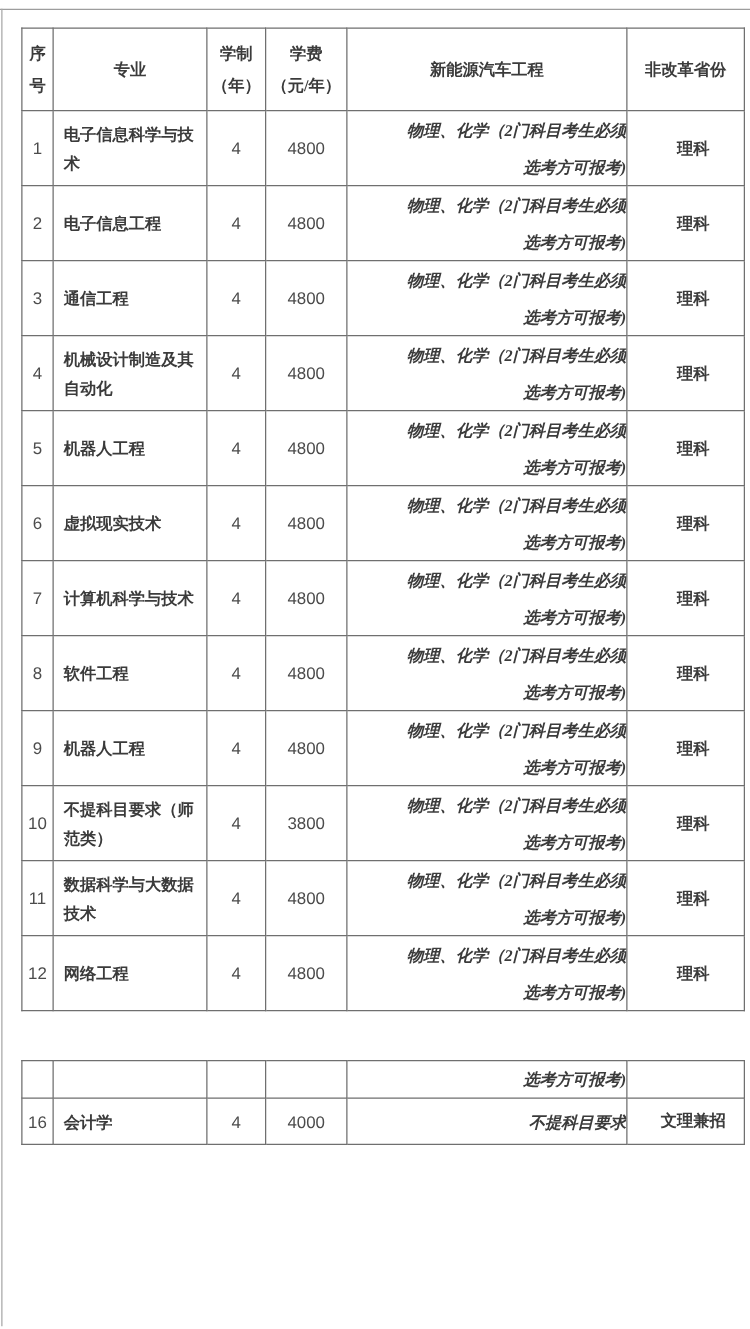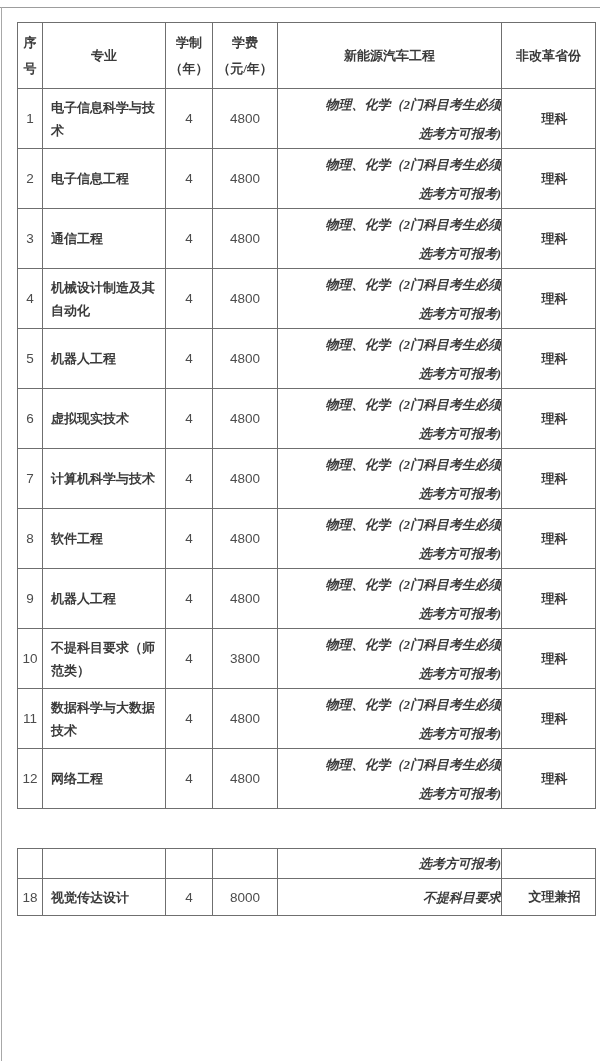--- a/index.html
+++ b/index.html
@@ -229,23 +229,23 @@
         <td class="c-no"></td>
         <td class="c-major"></td>
         <td class="c-years"></td>
         <td class="c-fee"></td>
         <td class="c-req">
           <div>选考方可报考)</div>
         </td>
         <td class="c-prov"></td>
       </tr>
       <tr class="r37">
-        <td class="c-no">18</td>
-        <td class="c-major">视觉传达设计</td>
-        <td class="c-years">4</td>
-        <td class="c-fee">8000</td>
+        <td class="c-no">16</td>
+        <td class="c-major">会计学</td>
+        <td class="c-years">4</td>
+        <td class="c-fee">4000</td>
         <td class="c-req">
           <div>不提科目要求</div>
         </td>
         <td class="c-prov">文理兼招</td>
       </tr>
     </tbody>
 </table>
 
 </body></html>

